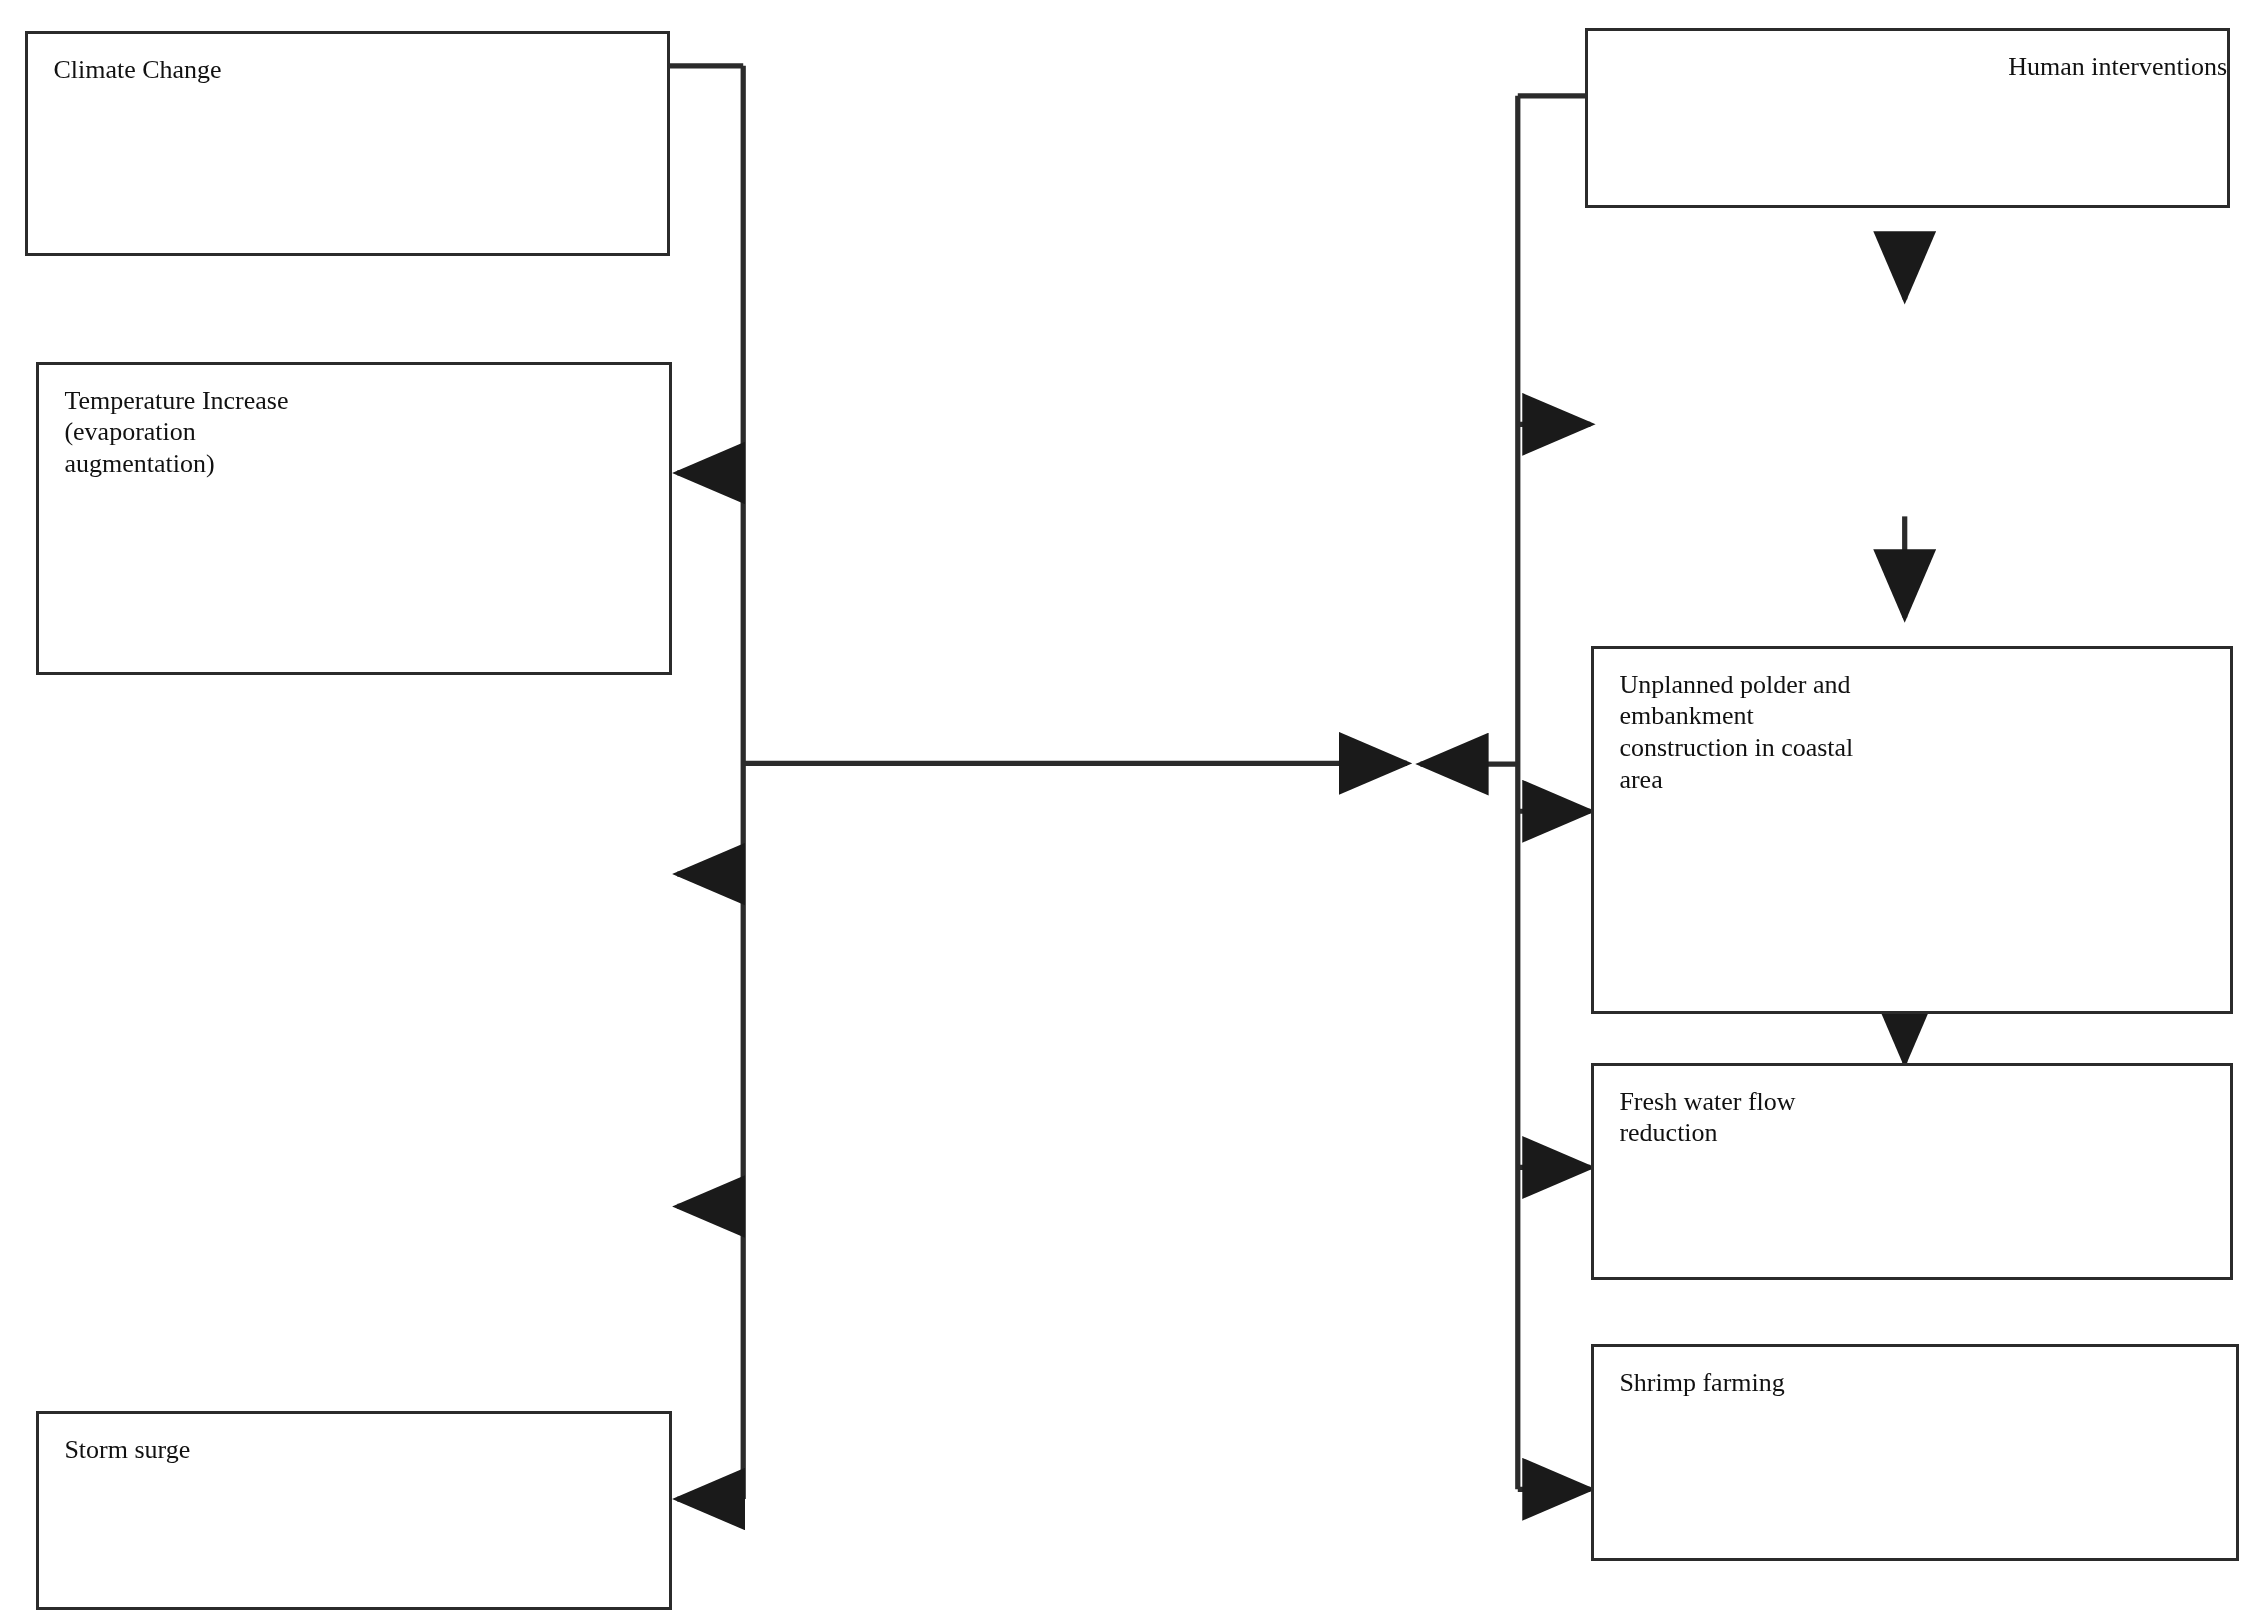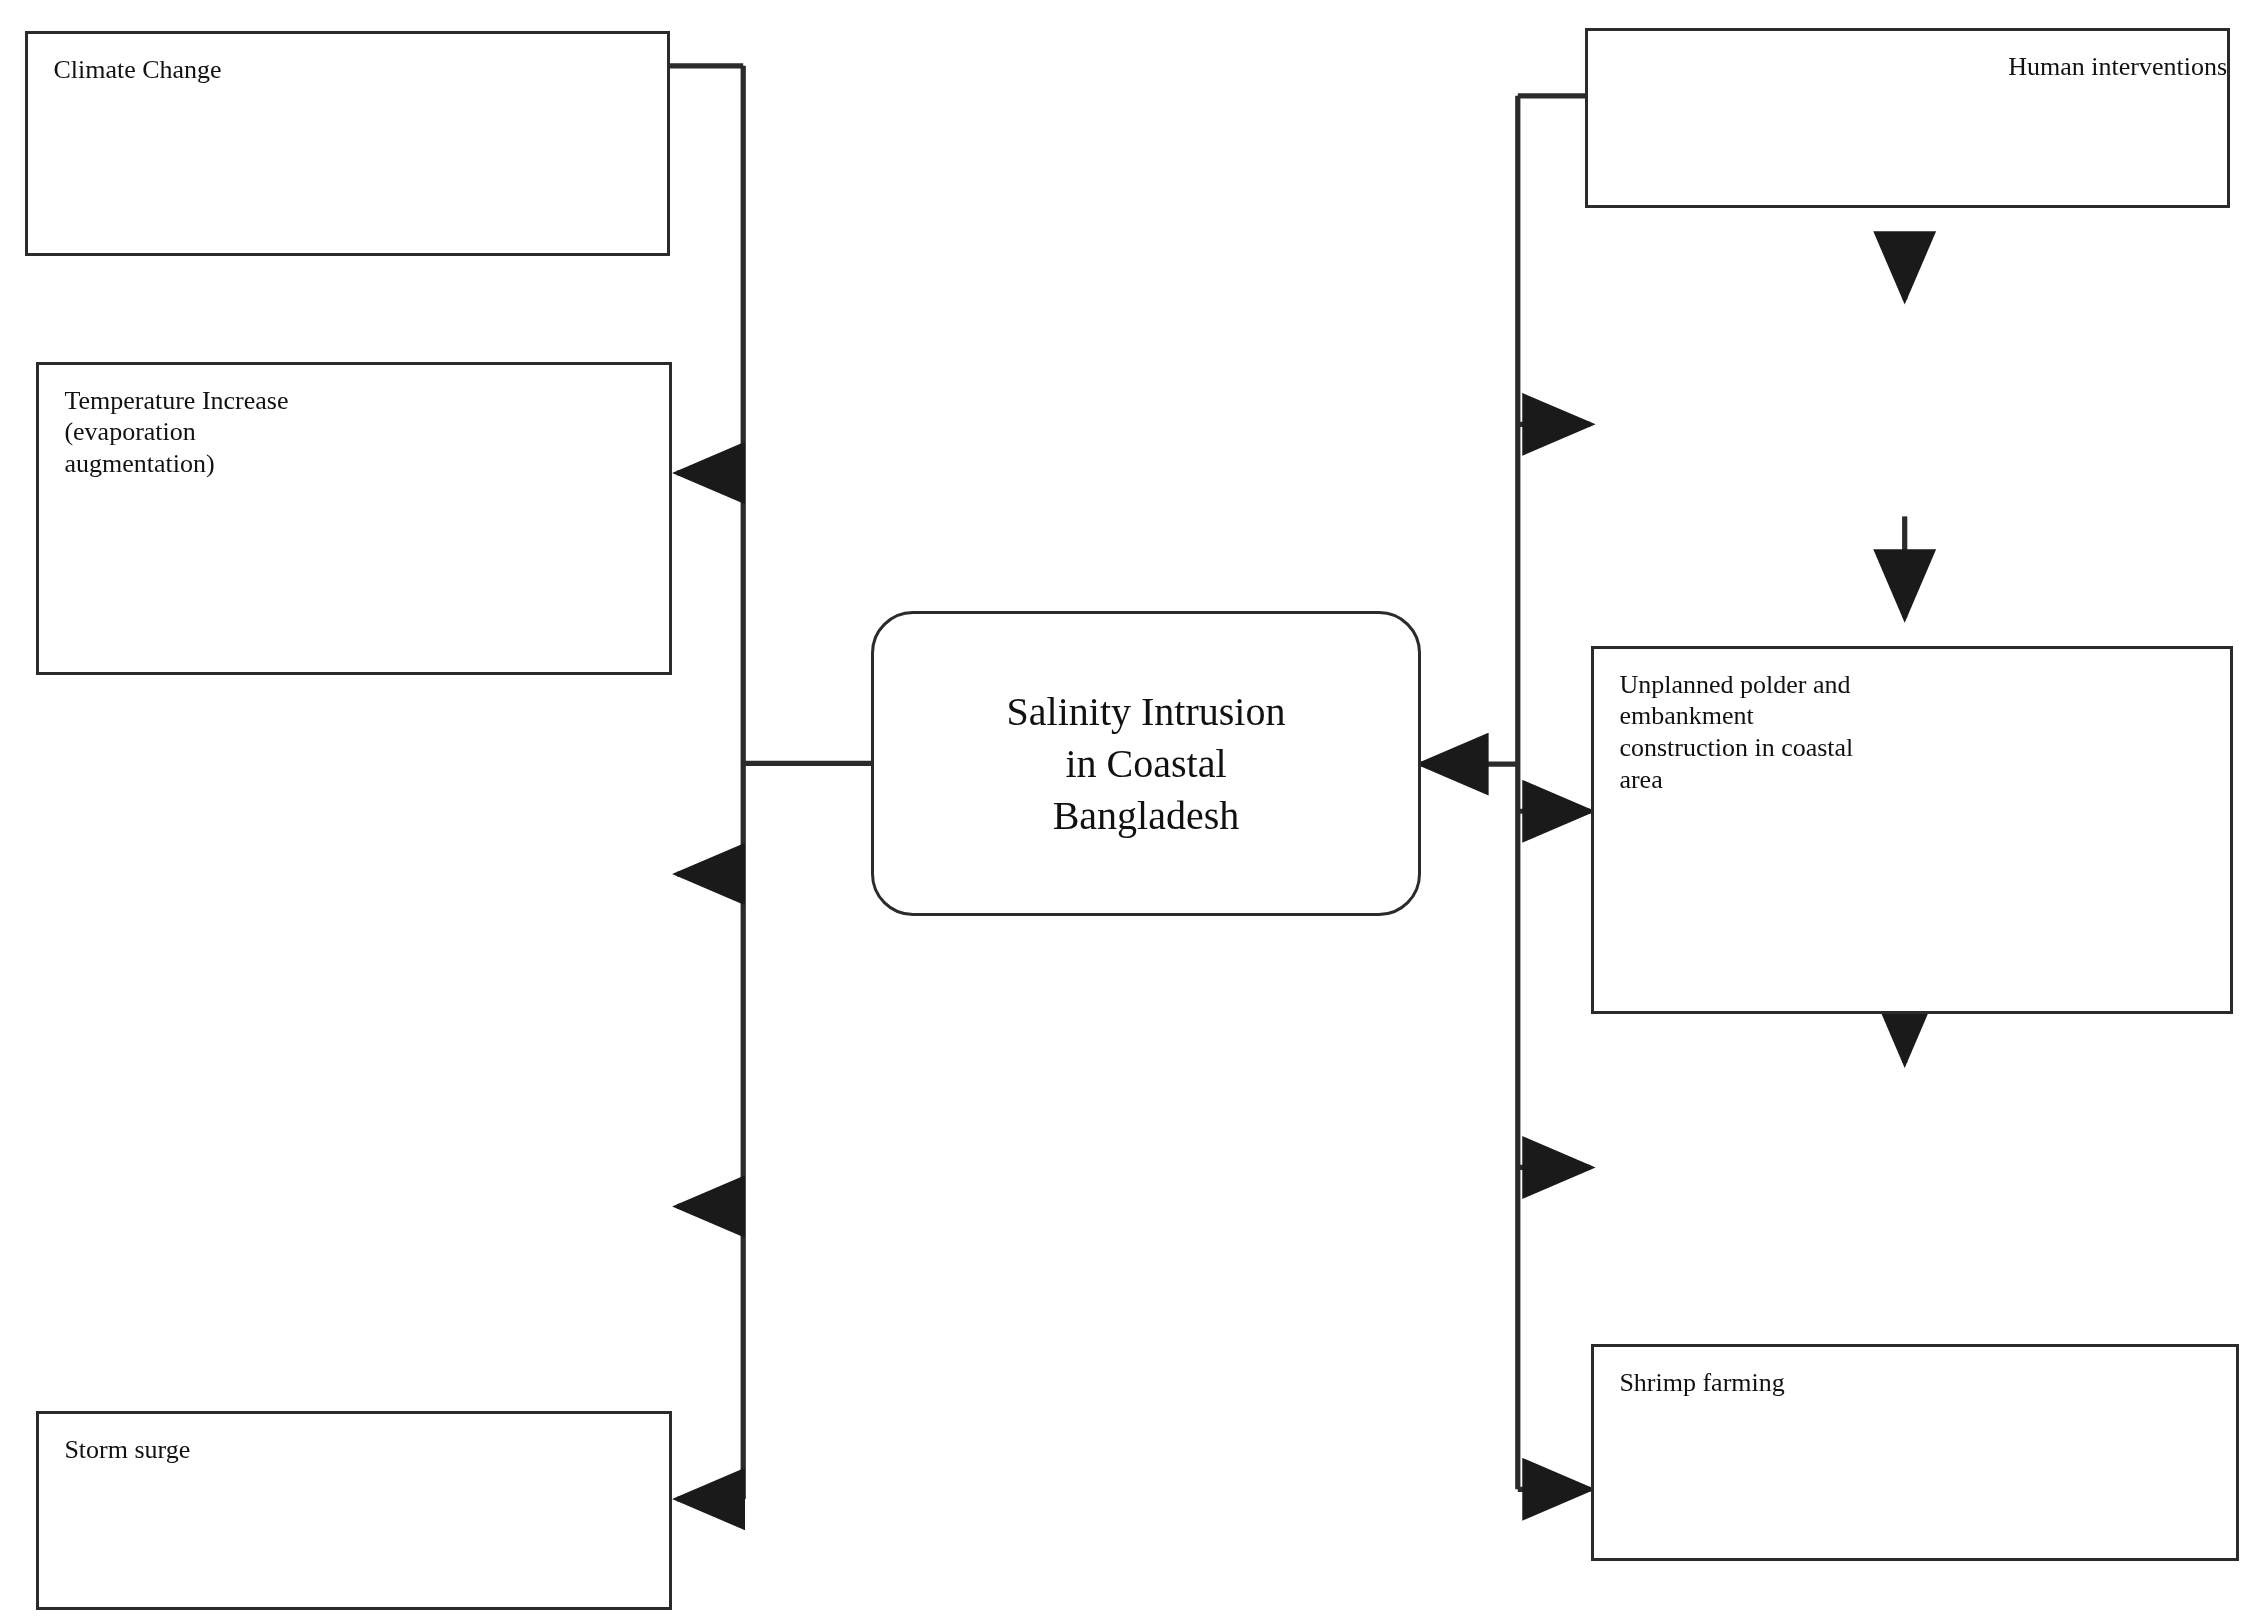--- a/index.html
+++ b/index.html
@@ -84,42 +84,41 @@
 
   <div class="shadow" style="left:41px;top:796px;width:636px;height:219px;"></div>
 
   <div class="shadow" style="left:41px;top:1124px;width:636px;height:219px;"></div>
 
   <div class="shadow" style="left:41px;top:1418px;width:636px;height:199px;"></div>
   <div class="node" style="left:36px;top:1411px;width:636px;height:199px;">
     <span class="lbl">Storm  surge</span>
   </div>
 
-  <div class="center-node" style="left:871px;top:611px;width:550px;height:305px;">
-    <span class="lbl">Salinity  Intrusion
-in Coastal
-Bangladesh</span>
-  </div>
 
   <div class="shadow" style="left:1591px;top:35px;width:645px;height:219px;"></div>
   <div class="node" style="left:1585px;top:28.4px;width:645px;height:180px;justify-content:flex-end;">
     <span class="lbl">Human interventions</span>
   </div>
 
   <div class="shadow" style="left:1596px;top:306px;width:642px;height:211px;"></div>
 
   <div class="shadow" style="left:1596px;top:624px;width:642px;height:368px;"></div>
   <div class="node" style="left:1591px;top:646px;width:642px;height:368px;">
     <span class="lbl">Unplanned polder and
 embankment
 construction in coastal
 area</span>
   </div>
 
   <div class="shadow" style="left:1596px;top:1070px;width:642px;height:217px;"></div>
+  <div class="node" style="left:1591px;top:1063px;width:642px;height:217px;">
+    <span class="lbl">Fresh water flow
+reduction</span>
+  </div>
 
   <div class="shadow" style="left:1596px;top:1350px;width:648px;height:217px;"></div>
   <div class="node" style="left:1591px;top:1344px;width:648px;height:217px;">
     <span class="lbl">Shrimp  farming</span>
   </div>
 
 </div>
 
 
 </body></html>

